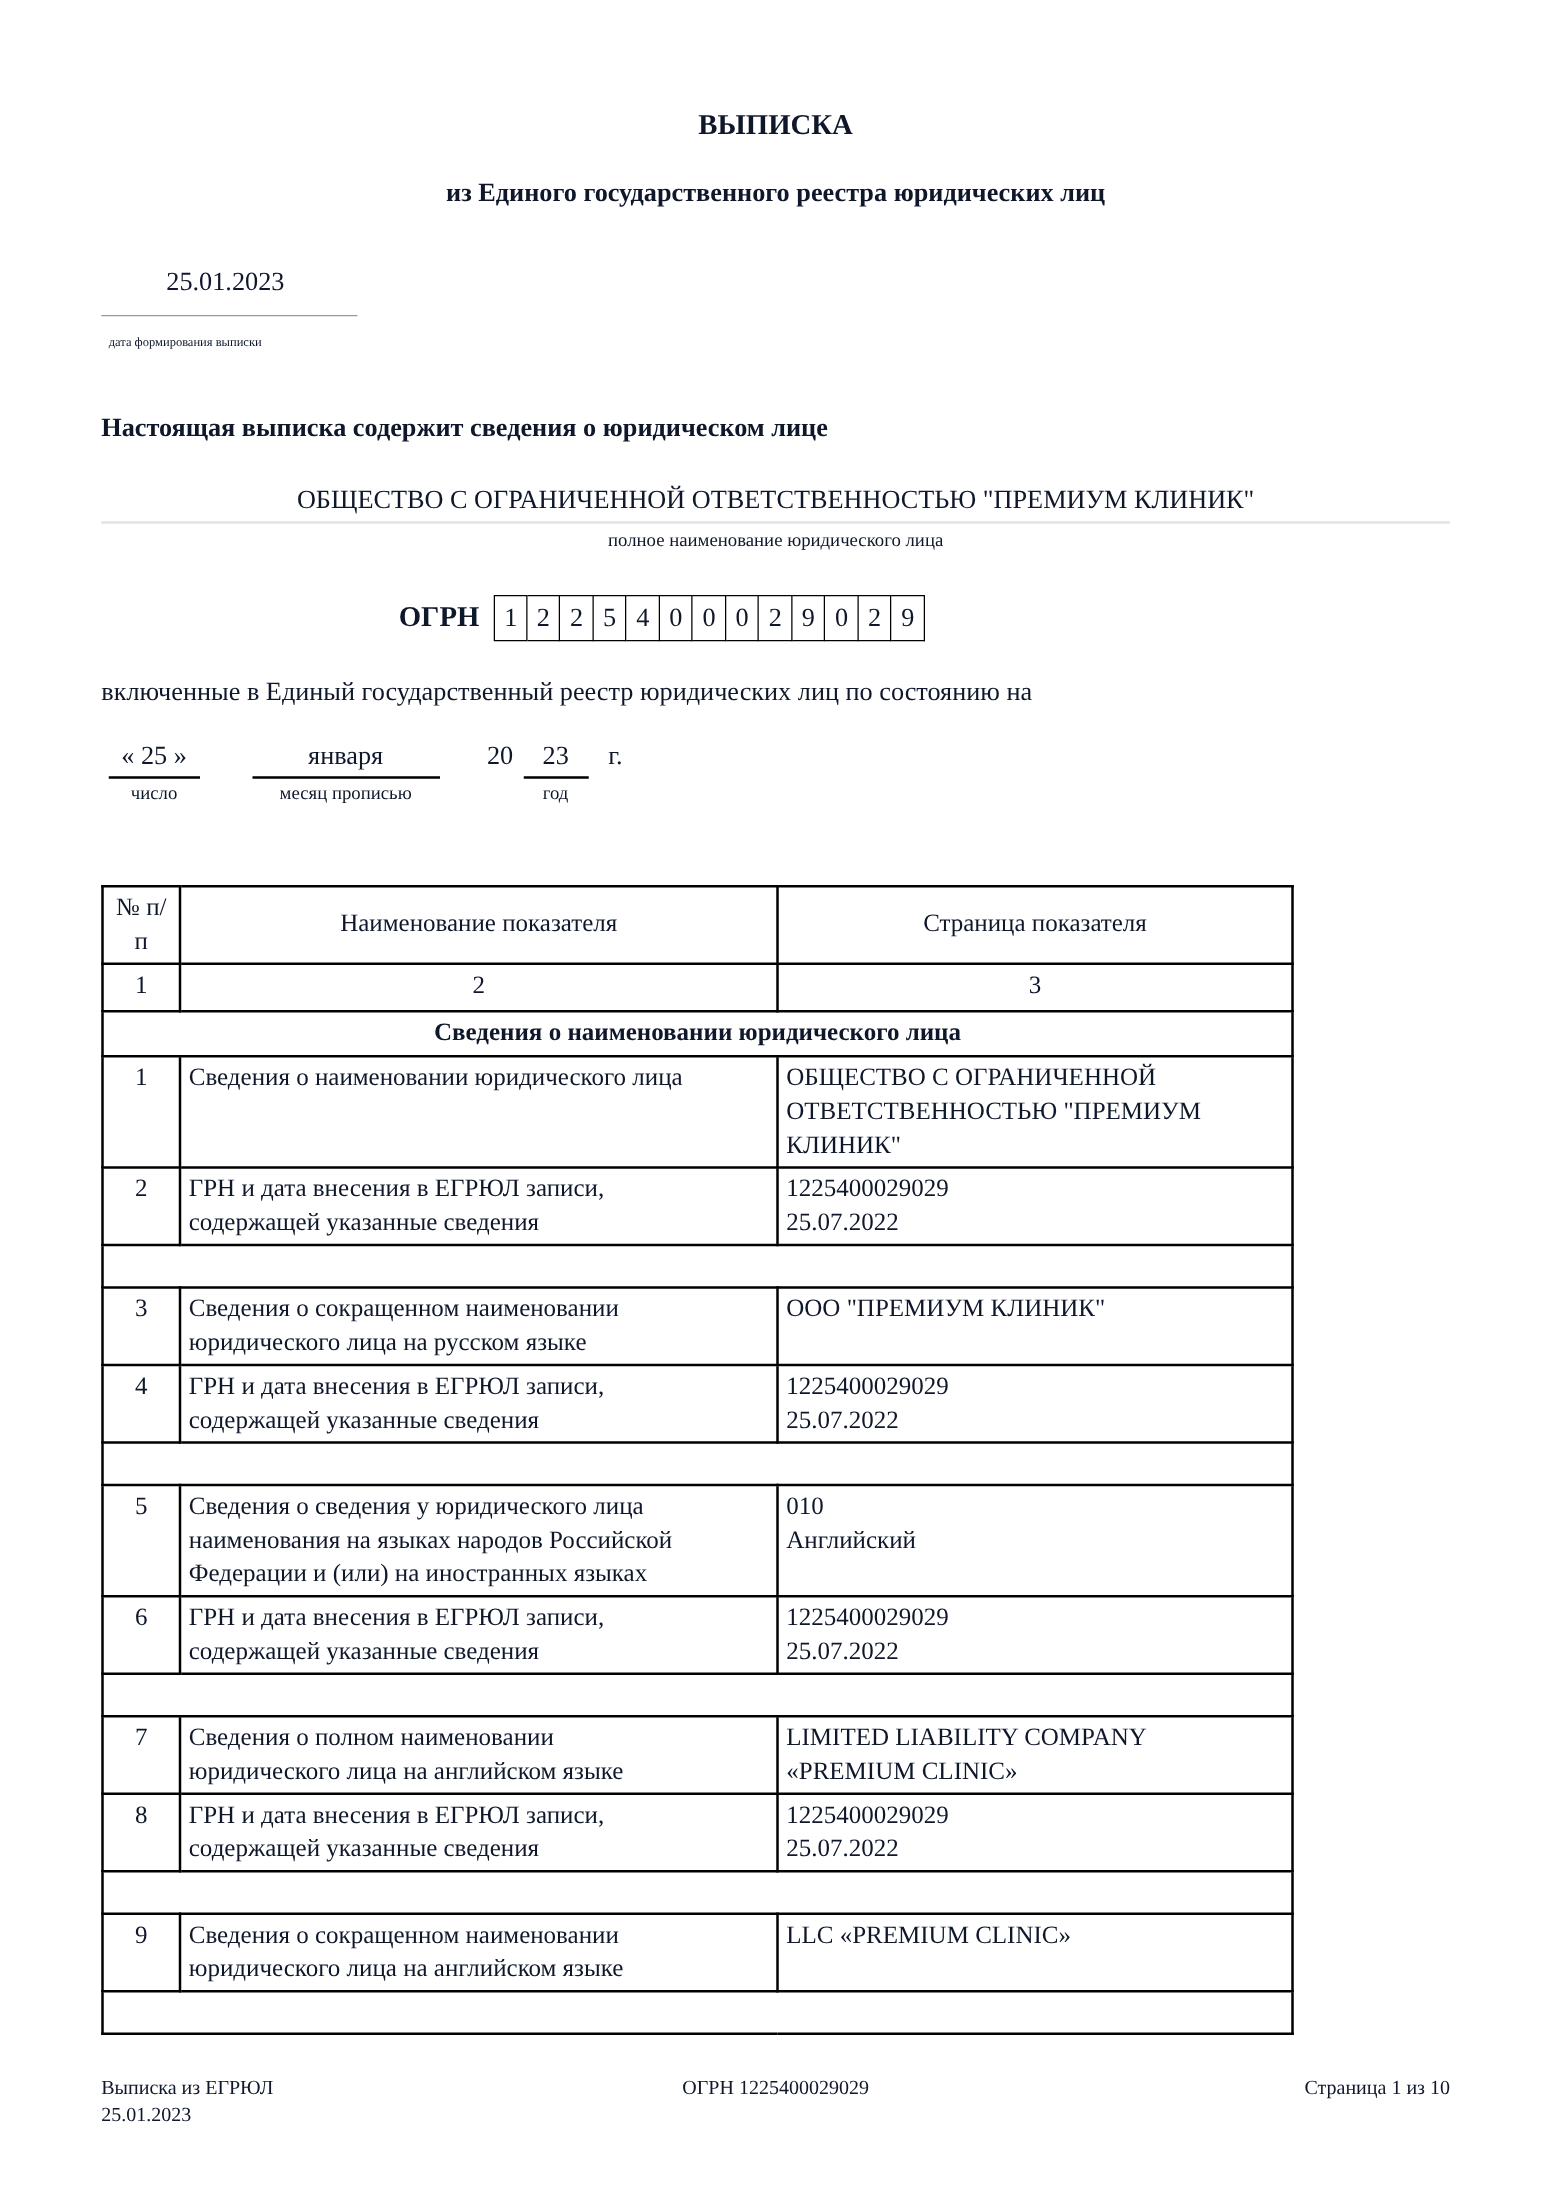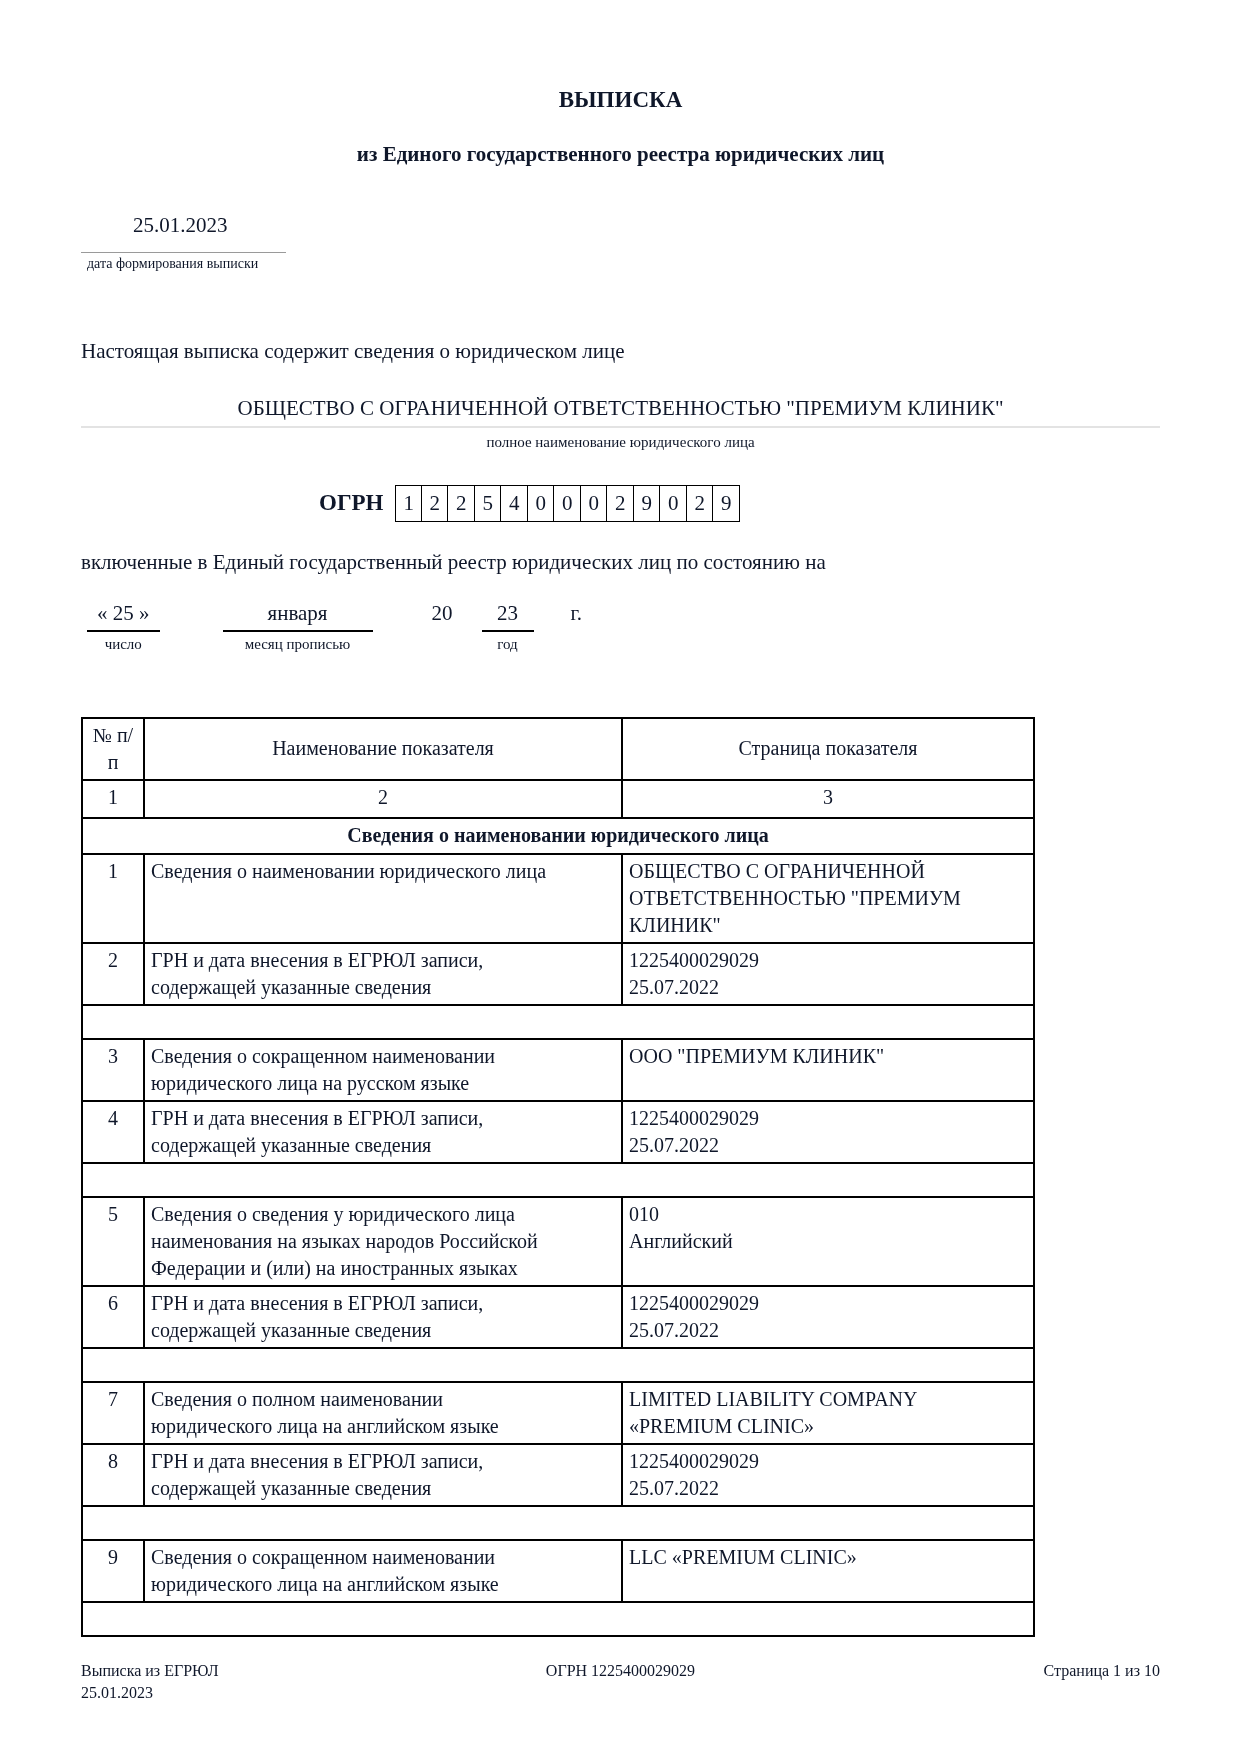--- a/index.html
+++ b/index.html
@@ -8,40 +8,40 @@
     width:1241px; height:1754px; position:relative; background:#ffffff;
     color:#0f172a; font-family:"Liberation Serif","DejaVu Serif",serif;
     padding:86px 81px 0 81px; overflow:hidden;
   }
   .doc-title { text-align:center; font-weight:bold; font-size:23px; line-height:1.2; }
   .doc-subtitle { text-align:center; font-weight:bold; font-size:21px; margin-top:28px; }
 
   .formation { margin-top:46px; }
   .formation-date { font-size:21px; margin-left:52px; }
   .formation-line { width:205px; border-bottom:1px solid #9a9a9a; margin-top:14px; }
-  .formation-label { font-size:14px; margin-top:3px; margin-left:6px; }
-
-  .intro { font-size:21px; margin-top:67px; }
+  .formation-label { font-size:10px; margin-top:16px; margin-left:6px; }
+
+  .intro { font-size:21px; margin-top:50px;font-weight:bold; }
 
   .company-name { text-align:center; font-size:21px; margin-top:32px; white-space:nowrap; }
   .company-rule { border-bottom:2px solid #e3e3e3; margin-top:5px; }
   .company-label { text-align:center; font-size:15px; margin-top:6px; }
 
   .ogrn-row { display:flex; align-items:center; margin-top:34px; margin-left:238px; }
   .ogrn-label { font-weight:bold; font-size:23px; margin-right:12px; }
   .ogrn-digits { display:flex; }
   .ogrn-digit {
     width:26.5px; height:37px; border:1.5px solid #000; border-left:none;
     display:flex; align-items:center; justify-content:center; font-size:21px;
   }
   .ogrn-digit:first-child { border-left:1.5px solid #000; }
 
   .asof-text { font-size:21px; margin-top:28px; }
 
-  .date-line { display:flex; margin-top:26px; font-size:21px; align-items:flex-start;gap:21px; }
+  .date-line { display:flex; margin-top:26px; font-size:21px; align-items:flex-start; }
   .df { text-align:center; }
   .df .df-value { padding:0 10px 4px 10px; border-bottom:2px solid #000; min-width:68px; }
   .df .df-label { font-size:15px; margin-top:4px; }
   .df-day { margin-left:6px; }
   .df-month { margin-left:42px; }
   .df-month .df-value { min-width:150px; }
   .plain-20 { margin-left:38px; padding-bottom:6px; }
   .df-year { margin-left:8px; }
   .df-year .df-value { min-width:52px; }
   .plain-g { margin-left:16px; padding-bottom:6px; }

